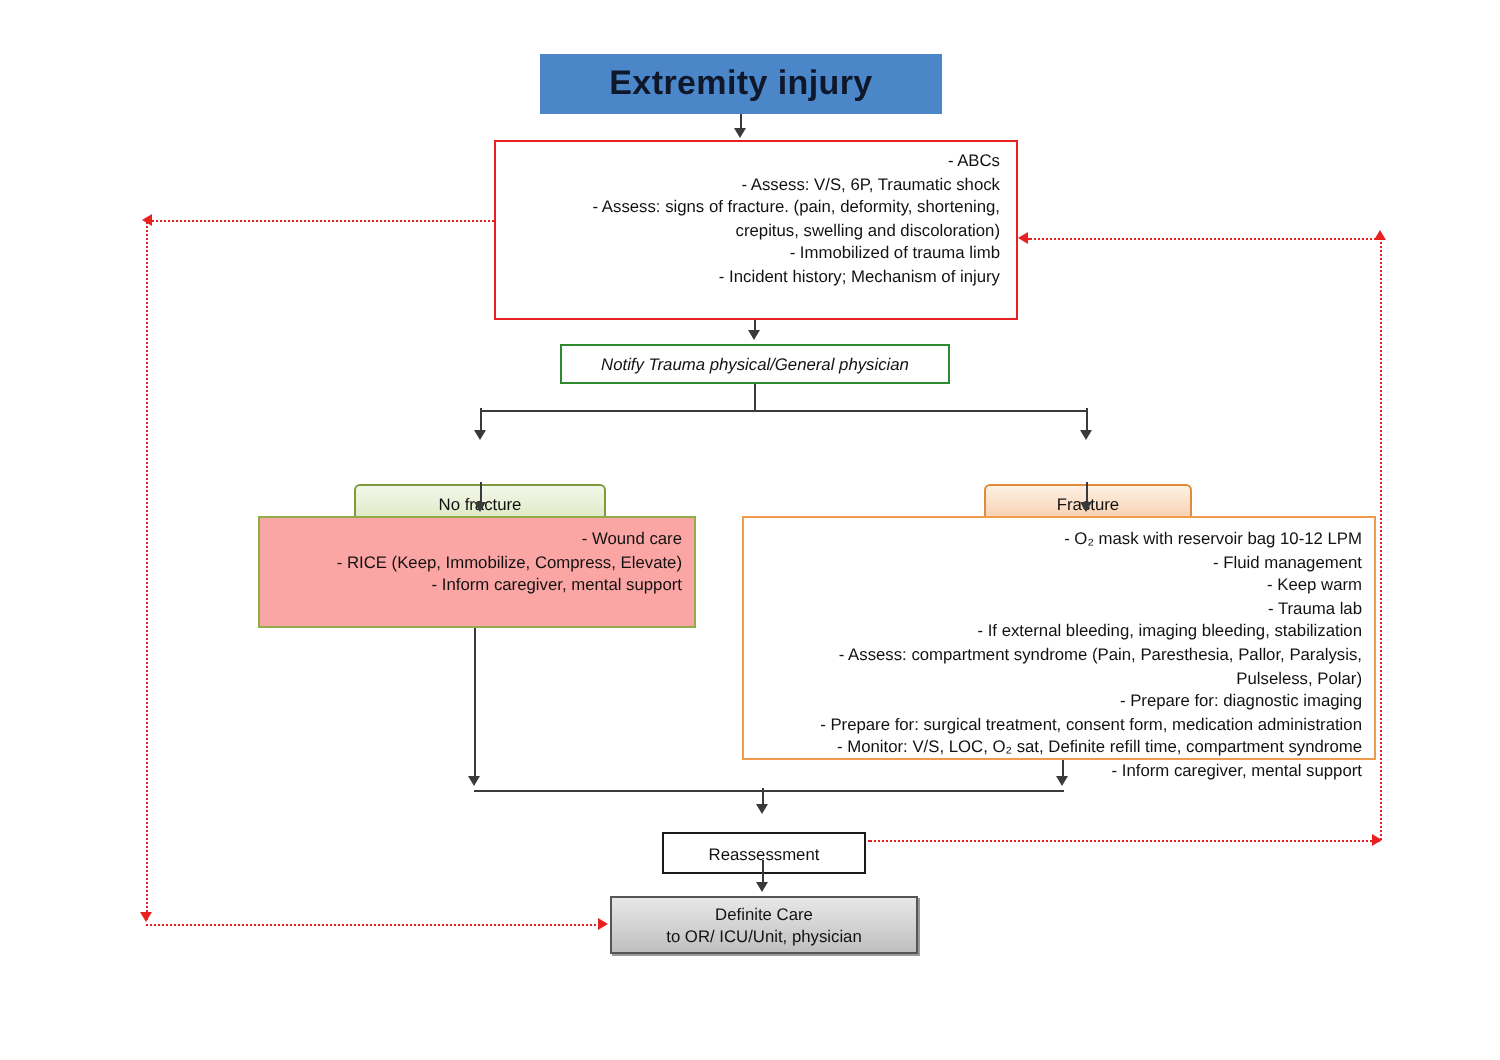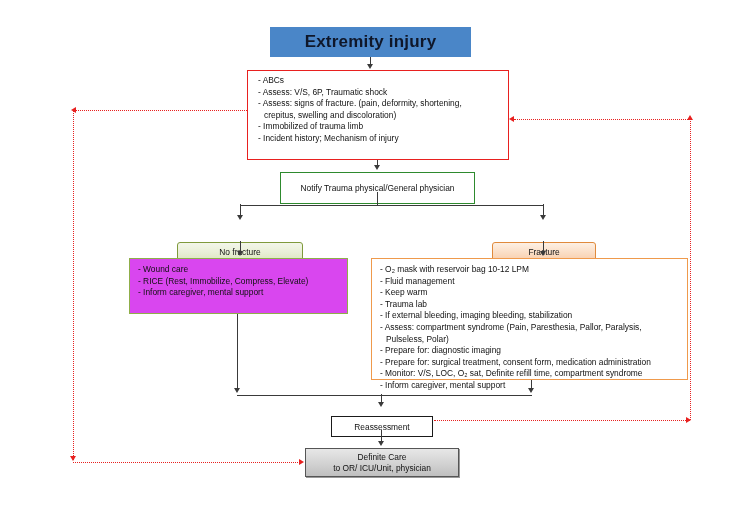--- a/index.html
+++ b/index.html
@@ -30,30 +30,30 @@
     left:247px; top:70px; width:262px; height:90px;
     border:1.6px solid #e8201f;
     background:#ffffff;
     padding:4px 8px 4px 10px;
   }
   .initial-head{
     text-align:center; font-size:8.6px; font-weight:bold; color:#111;
     margin:1px 0 3px 0;
   }
   .lines{ font-size:8.4px; color:#111; line-height:11.6px; }
-  .lines div{ white-space:nowrap; }
+  .lines div{ white-space:nowrap;text-align:right; }
   .ind{ padding-left:6px; }
 
   
   .notify-box{
-    left:280px; top:172px; width:195px; height:32px;
+    left:280px; top:172px; width:195px; height:20px;
     border:1.4px solid #2e8a2e;
     background:#ffffff;
     display:flex; align-items:center; justify-content:center;
-    font-size:8.4px; color:#111;
+    font-size:8.4px; color:#111;font-style:italic;
   }
 
   
   .pill{
     height:19px;
     display:flex; align-items:center; justify-content:center;
     font-size:8.4px; color:#111;
     border-radius:3px;
     margin-top:20px;
   }
@@ -65,21 +65,21 @@
   .pill-frac{
     left:492px; top:222px; width:104px;
     border:1px solid #e08a3c;
     background:linear-gradient(to bottom,#fdf0e4 0%,#fbe0c9 50%,#f8cfae 100%);
   }
 
   
   .nofrac-box{
     left:129px; top:258px; width:219px; height:56px;
     border:1.6px solid #8fae49;
-    background:#d946ef;
+    background:#fca5a5;
     padding:5px 6px 4px 8px;
   }
   .frac-box{
     left:371px; top:258px; width:317px; height:122px;
     border:1.6px solid #ef9a4c;
     background:#ffffff;
     padding:5px 6px 4px 8px;
   }
 
   
@@ -188,21 +188,21 @@
   </div>
 
   <div class="v-line" style="left:240px; top:241px; height:11px;"></div>
   <div class="arrow-down" style="left:236.6px; top:251px;"></div>
   <div class="v-line" style="left:543px; top:241px; height:11px;"></div>
   <div class="arrow-down" style="left:539.6px; top:251px;"></div>
 
   <div class="node nofrac-box">
     <div class="lines">
       <div>- Wound care</div>
-      <div>- RICE (Rest, Immobilize, Compress, Elevate)</div>
+      <div>- RICE (Keep, Immobilize, Compress, Elevate)</div>
       <div>- Inform caregiver, mental support</div>
     </div>
   </div>
 
   <div class="node frac-box">
     <div class="lines">
       <div>- O₂ mask with reservoir bag 10-12 LPM</div>
       <div>- Fluid management</div>
       <div>- Keep warm</div>
       <div>- Trauma lab</div>

